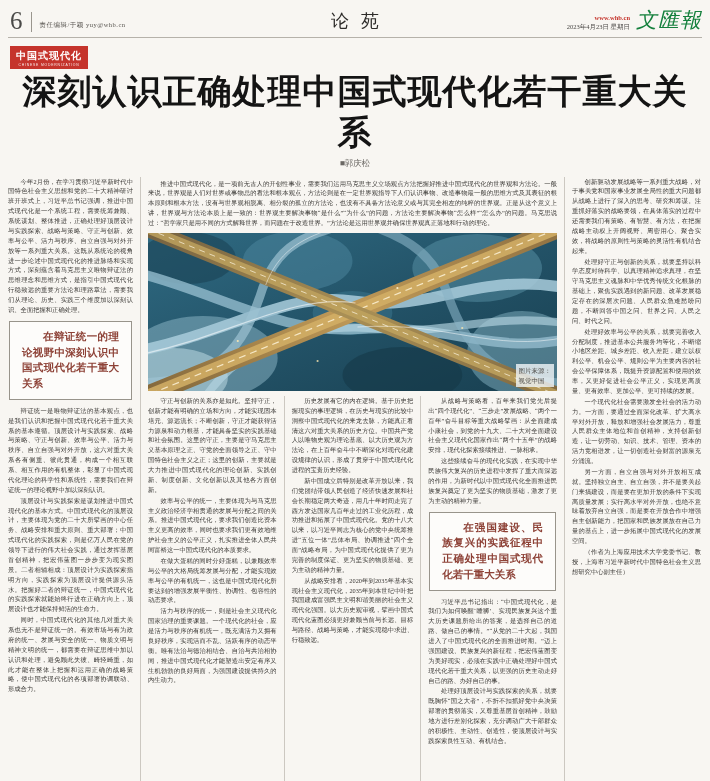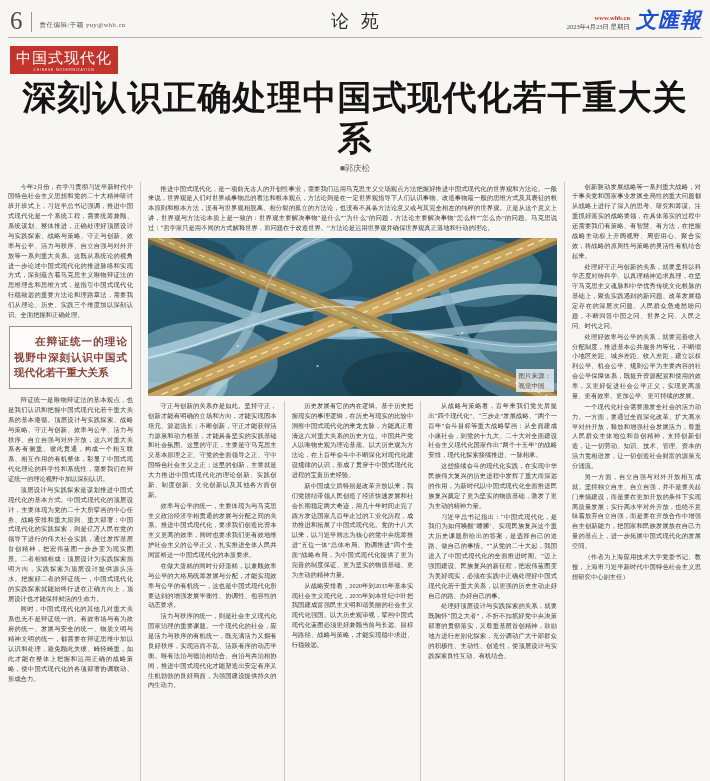--- a/index.html
+++ b/index.html
@@ -14,44 +14,44 @@
   .hdr-left { position:absolute; left:2px; bottom:5px; display:flex; align-items:flex-end; gap:8px; }
   .pagenum { font-size:25px; line-height:22px; color:#4a4a48; font-family:"Liberation Serif",serif; }
   .hdr-div { width:1px; height:20px; background:#9a968e; }
   .editor { font-size:6.5px; color:#5a5752; letter-spacing:.5px; padding-bottom:2px; }
   .section-title { position:absolute; left:50%; transform:translateX(-50%); bottom:4px;
     font-size:18px; letter-spacing:12px; padding-left:12px; color:#2e2c2a; font-weight:500; }
   .hdr-right { position:absolute; right:0; bottom:3px; display:flex; align-items:flex-end; gap:6px; }
   .site-date { text-align:right; line-height:1.35; padding-bottom:2px; }
   .site { font-size:6.5px; color:#c5342c; font-weight:bold; }
   .dateline { font-size:6.5px; color:#4a4846; }
-  .masthead { font-size:21px; font-weight:700; color:#1d4ed8; font-style:italic;
+  .masthead { font-size:21px; font-weight:400; color:#15803d; font-style:italic;
     font-family:"Liberation Serif",serif; letter-spacing:1px; }
   
   .badge { display:inline-block; background:#c5342c; color:#fff; text-align:center;
     margin:8px 0 0 2px; padding:3px 6px 2px; }
-  .badge-title { font-size:15px; font-weight:normal; font-family:"Liberation Sans",sans-serif; letter-spacing:1px; }
+  .badge-title { font-size:10px; font-weight:bold; font-family:"Liberation Sans",sans-serif; letter-spacing:1px; }
   .badge-sub { font-size:3.4px; letter-spacing:.8px; opacity:.9; font-family:"Liberation Sans",sans-serif; }
-  .headline { text-align:center; font-family:Liberation Sans, sans-serif; font-weight:900;
+  .headline { text-align:center; font-family:Liberation Serif, serif; font-weight:900;
     font-size:34px; letter-spacing:1px; color:#141414; margin-top:2px; line-height:1.2; }
   .byline { text-align:center; font-size:8.5px; color:#6b6864; margin:4px 0 7px; }
   
   .content { display:flex; height:646px; overflow:hidden; }
   .col { overflow:hidden; }
   .col1 { width:133px; padding-right:7px; border-right:1px solid #ccc8c1; }
   .mid  { width:424px; padding:0 7px; border-right:1px solid #ccc8c1; display:flex; flex-direction:column; }
   .col5 { width:136px; padding-left:7px; }
   .para, .para-wide {
     font-size:6.3px; line-height:1.57; text-align:justify; text-indent:2em;
     color:#3a3835; margin-bottom:1px;
   }
   .para-wide { margin-top:2px; }
   .secbox {
     border:1px solid #98948b; background:#fdfcfa; margin:6px 1px;
-    padding:7px 4px; font-family:"Liberation Sans",sans-serif; font-weight:bold;
+    padding:7px 12px; font-family:"Liberation Sans",sans-serif; font-weight:bold;
     font-size:10.5px; line-height:1.5; color:#8d4136; text-indent:2em; text-align:justify;
   }
   .attribution { font-size:6.3px; line-height:1.57; text-align:justify; text-indent:2em; color:#3a3835; }
   
   .photo { position:relative; width:100%; height:158px; margin:4px 0 5px; overflow:hidden; background:#1d4a5e; }
   .photo svg { display:block; width:100%; height:100%; }
   .photo-caption { position:absolute; right:3px; bottom:4px; background:rgba(238,243,245,.82);
     color:#4e4c49; font-size:6.5px; line-height:1.45; padding:2px 3px; text-align:left; }
   .mid-cols { display:flex; flex:1; overflow:hidden; }
   .mcol { overflow:hidden; }
@@ -176,20 +176,21 @@
               <p class="para">历史发展有它的内在逻辑。基于历史把握现实的事理逻辑，在历史与现实的比较中洞察中国式现代化的来龙去脉，方能真正看清这六对重大关系的历史方位。中国共产党人以唯物史观为理论基底、以大历史观为方法论，在上百年奋斗中不断深化对现代化建设规律的认识，形成了贯穿于中国式现代化进程的宝贵历史经验。</p>
               <p class="para">新中国成立后特别是改革开放以来，我们党团结带领人民创造了经济快速发展和社会长期稳定两大奇迹，用几十年时间走完了西方发达国家几百年走过的工业化历程，成功推进和拓展了中国式现代化。党的十八大以来，以习近平同志为核心的党中央统筹推进“五位一体”总体布局、协调推进“四个全面”战略布局，为中国式现代化提供了更为完善的制度保证、更为坚实的物质基础、更为主动的精神力量。</p>
               <p class="para">从战略安排看，2020年到2035年基本实现社会主义现代化，2035年到本世纪中叶把我国建成富强民主文明和谐美丽的社会主义现代化强国。以大历史观审视，擘画中国式现代化蓝图必须更好兼顾当前与长远、目标与路径、战略与策略，才能实现稳中求进、行稳致远。</p>
             </div>
         </div>
         <div class="mcol mcol4">
           <div>
               <p class="para">从战略与策略看，百年来我们党先后提出“四个现代化”、“三步走”发展战略、“两个一百年”奋斗目标等重大战略擘画：从全面建成小康社会，到党的十九大、二十大对全面建设社会主义现代化国家作出“两个十五年”的战略安排，现代化探索接续推进、一脉相承。</p>
               <p class="para">这些接续奋斗的现代化实践，在实现中华民族伟大复兴的历史进程中发挥了重大而深远的作用，为新时代以中国式现代化全面推进民族复兴奠定了更为坚实的物质基础，激发了更为主动的精神力量。</p>
             </div>
+          <div class="secbox">在强国建设、民族复兴的实践征程中正确处理中国式现代化若干重大关系</div>
           <div>
               <p class="para">习近平总书记指出：“中国式现代化，是我们为如何唤醒‘睡狮’、实现民族复兴这个重大历史课题所给出的答案，是选择自己的道路、做自己的事情。”“从党的二十大起，我国进入了中国式现代化的全面推进时期。”迈上强国建设、民族复兴的新征程，把宏伟蓝图变为美好现实，必须在实践中正确处理好中国式现代化若干重大关系，以更强的历史主动走好自己的路、办好自己的事。</p>
               <p class="para">处理好顶层设计与实践探索的关系，就要既胸怀“国之大者”，不折不扣抓好党中央决策部署的贯彻落实，又尊重基层首创精神，鼓励地方进行差别化探索，充分调动广大干部群众的积极性、主动性、创造性，使顶层设计与实践探索良性互动、有机结合。</p>
             </div>
         </div>
       </div>
     </div>
 
     <div class="col col5">
       <div>

